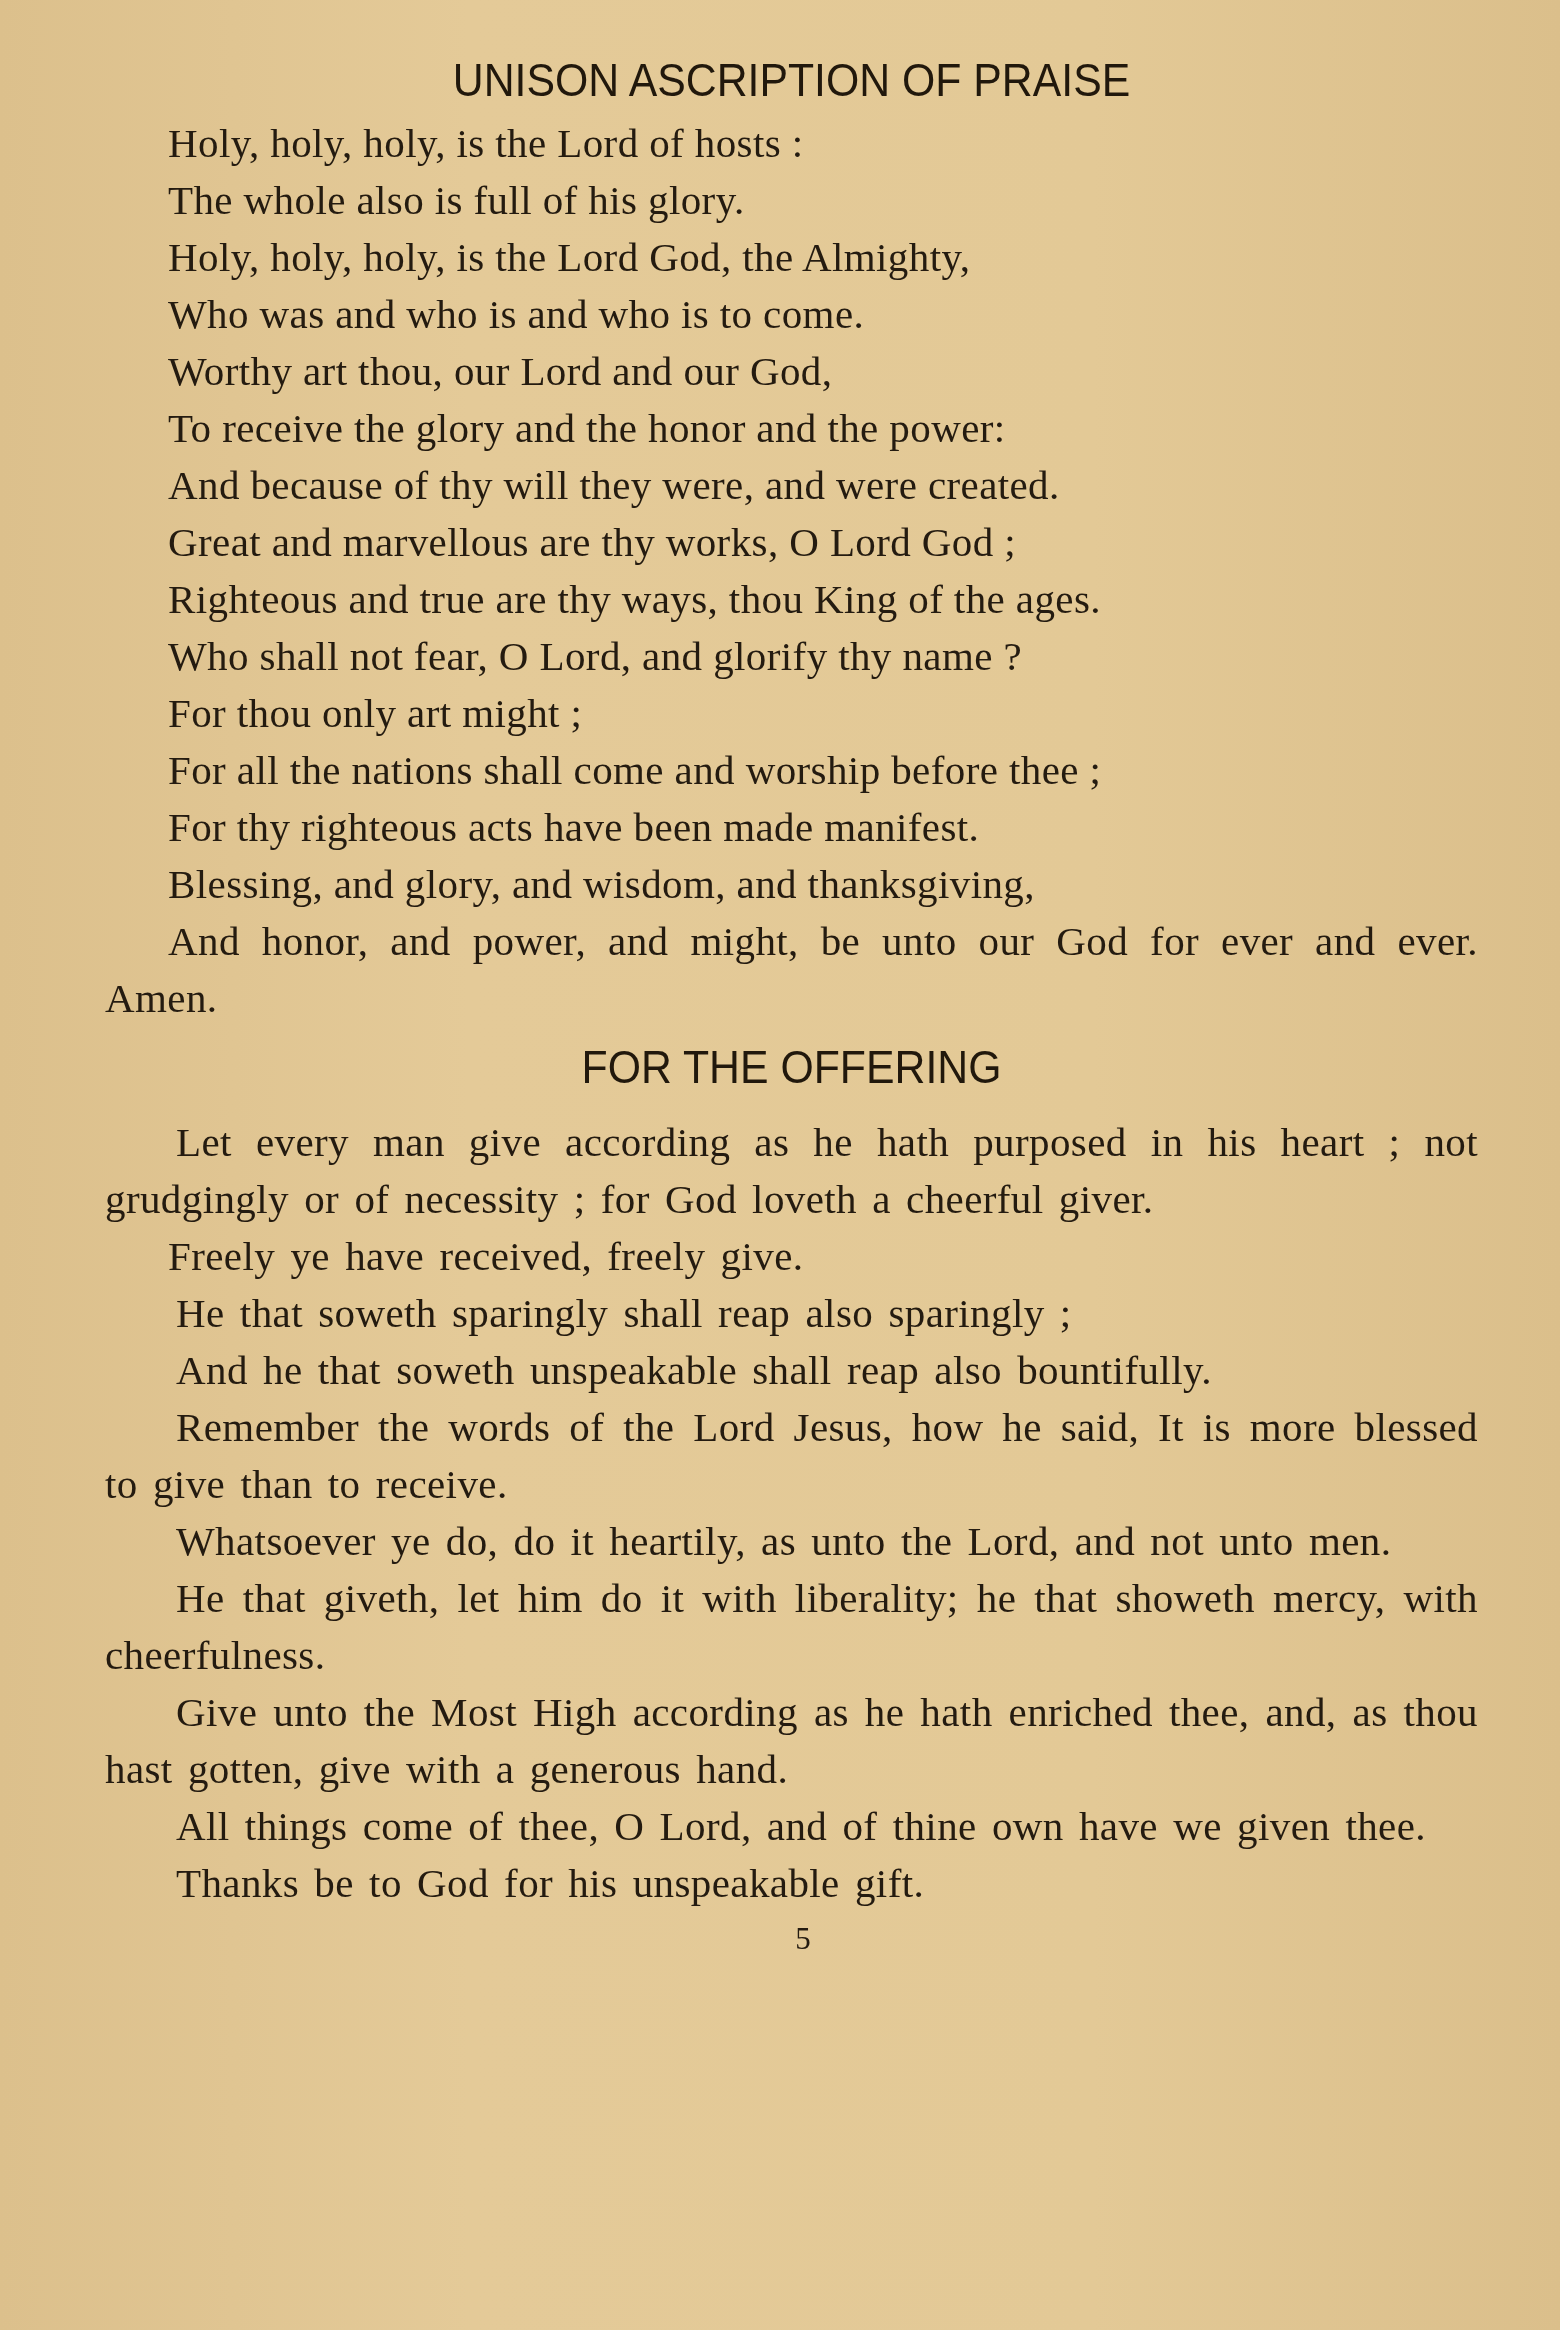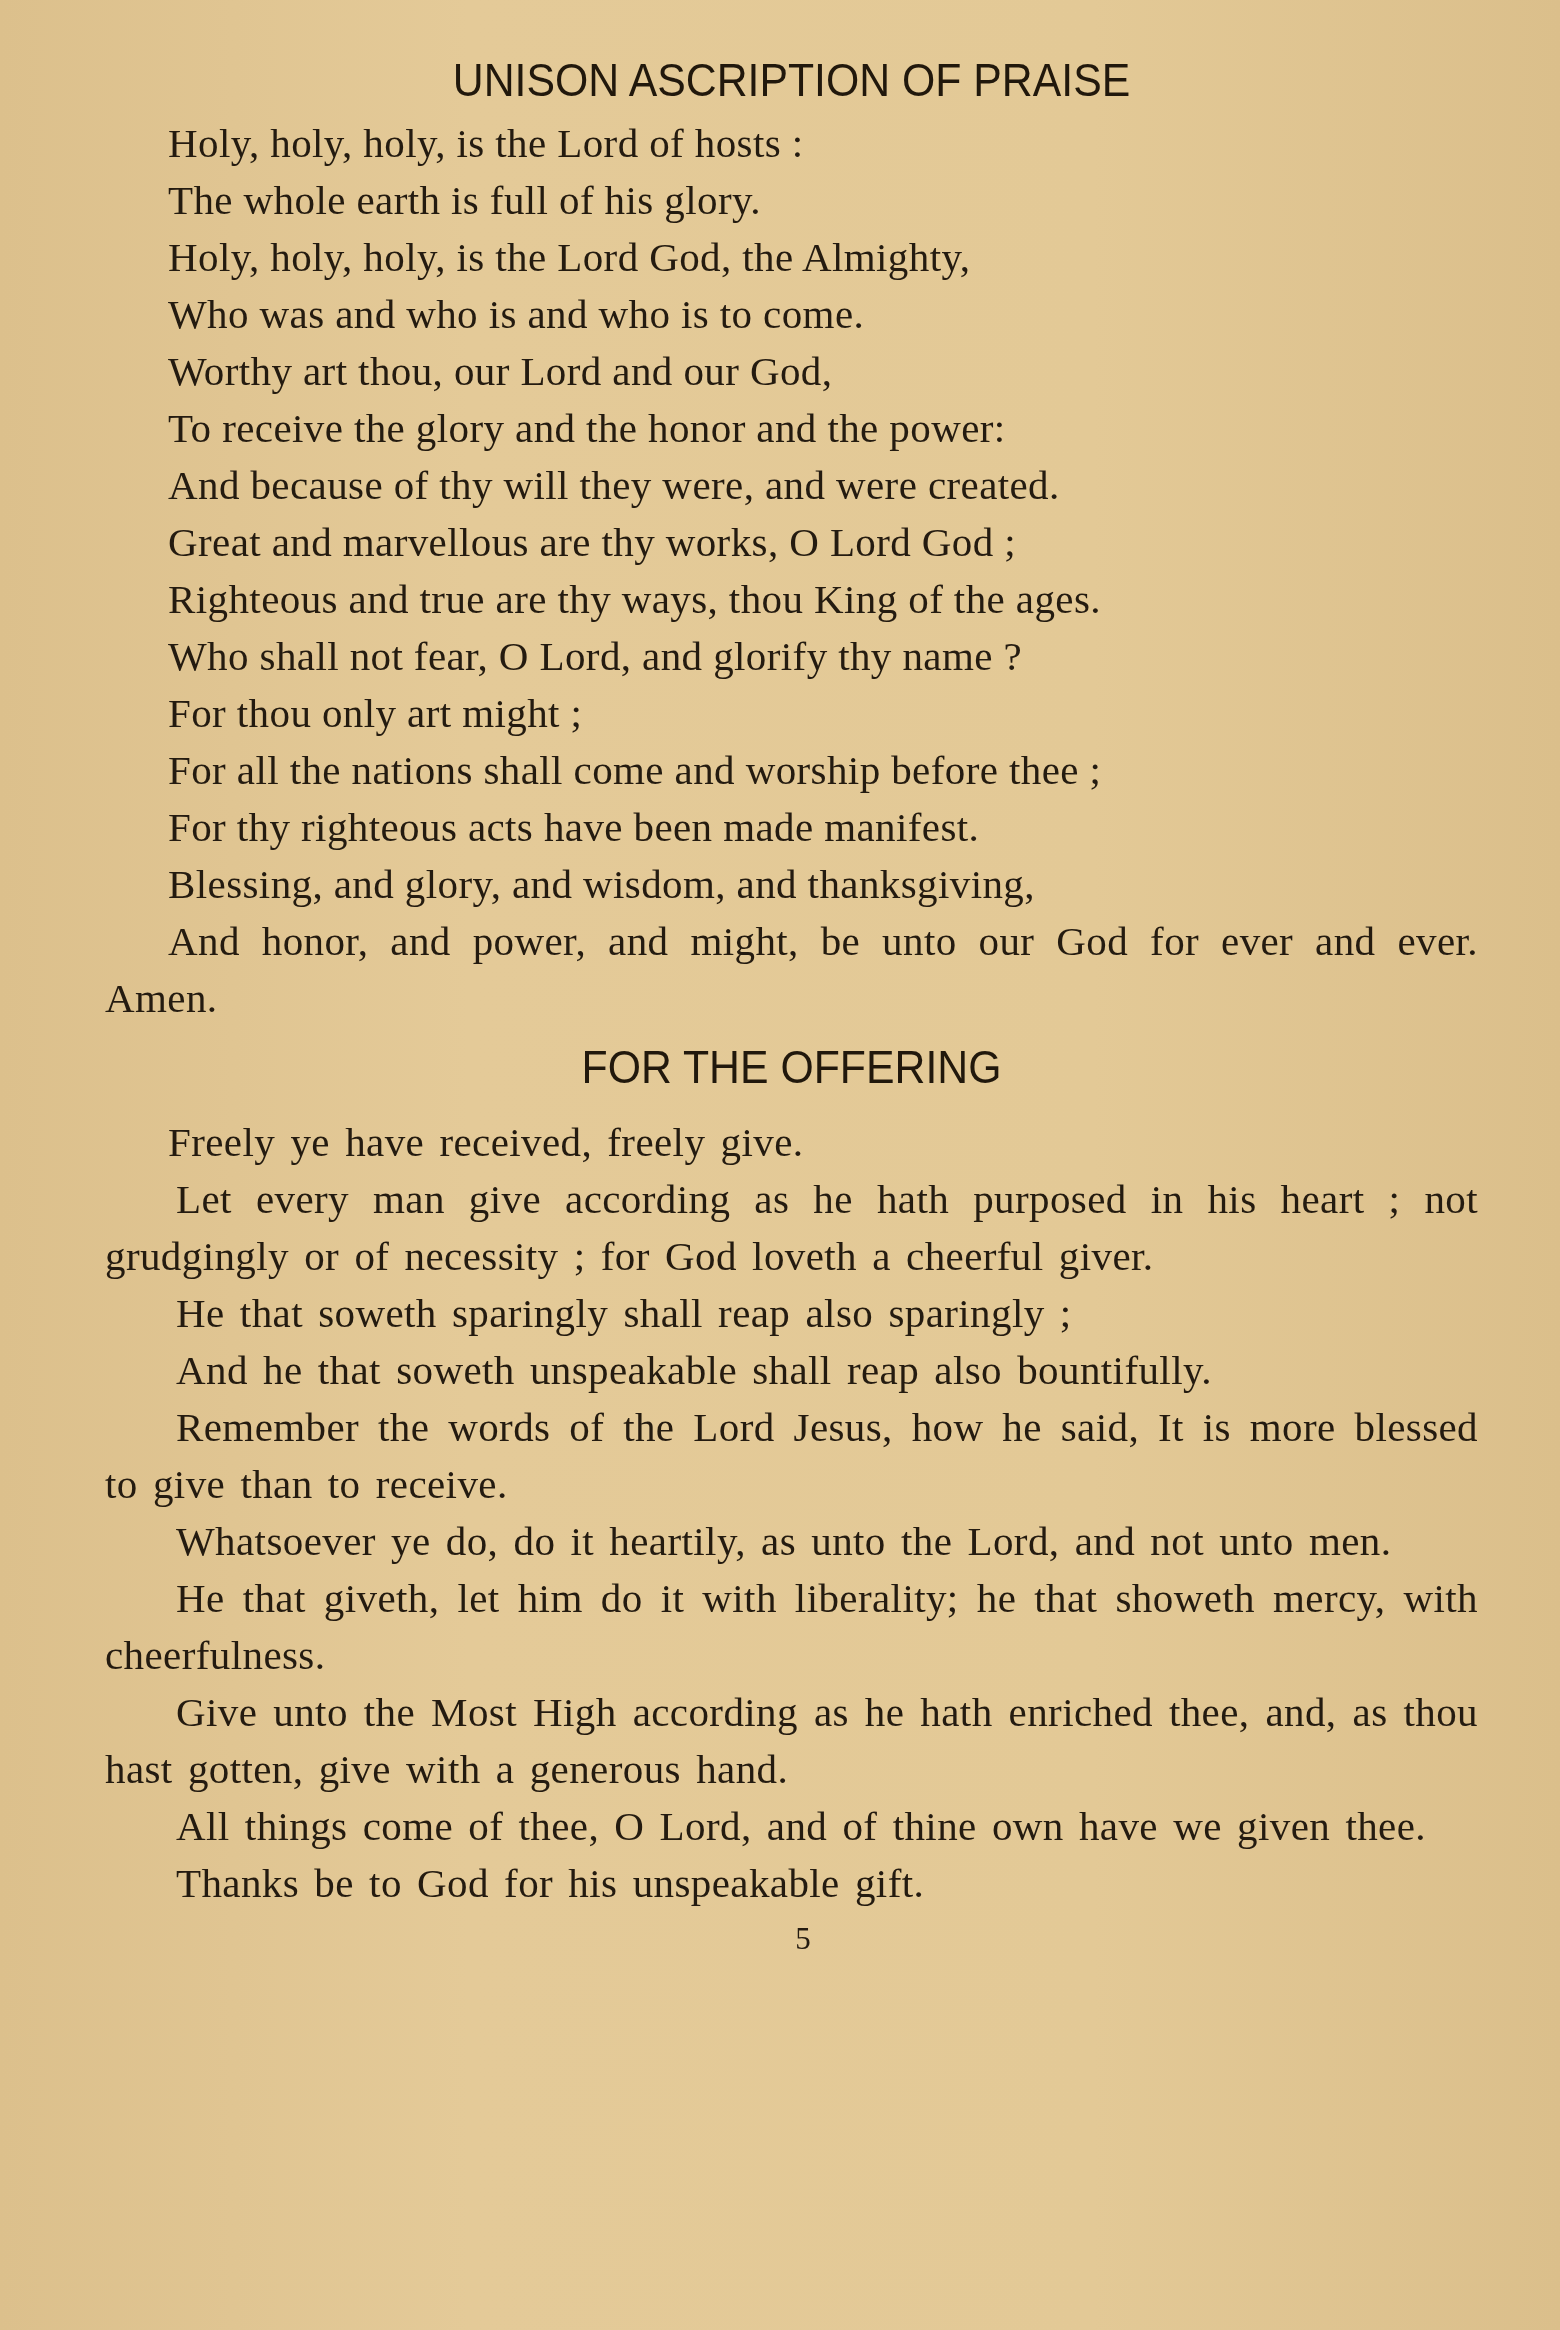--- a/index.html
+++ b/index.html
@@ -79,41 +79,41 @@
   </style>
 </head>
 <body style="background-color: rgb(226, 199, 148); color: rgb(36, 27, 16);">
 
 <div class="page">
 
   <h1 class="heading h1">UNISON ASCRIPTION OF PRAISE</h1>
 
   <div class="lines">
     <div class="line">Holy, holy, holy, is the Lord of hosts :</div>
-    <div class="line">The whole earth is full of his glory.</div>
+    <div class="line">The whole also is full of his glory.</div>
     <div class="line">Holy, holy, holy, is the Lord God, the Almighty,</div>
     <div class="line">Who was and who is and who is to come.</div>
     <div class="line">Worthy art thou, our Lord and our God,</div>
     <div class="line">To receive the glory and the honor and the power:</div>
     <div class="line">And because of thy will they were, and were created.</div>
     <div class="line">Great and marvellous are thy works, O Lord God ;</div>
     <div class="line">Righteous and true are thy ways, thou King of the ages.</div>
     <div class="line">Who shall not fear, O Lord, and glorify thy name ?</div>
     <div class="line">For thou only art might ;</div>
     <div class="line">For all the nations shall come and worship before thee ;</div>
     <div class="line">For thy righteous acts have been made manifest.</div>
     <div class="line">Blessing, and glory, and wisdom, and thanksgiving,</div>
   </div>
   <p class="para" style="text-indent:63px">And honor, and power, and might, be unto our God for ever and ever. Amen.</p>
 
   <h2 class="heading h2">FOR THE OFFERING</h2>
 
   <div>
+    <p class="para">Let every man give according as he hath purposed in his heart ; not grudgingly or of necessity ; for God loveth a cheerful giver.</p>
     <p class="para single" style="text-indent:63px">Freely ye have received, freely give.</p>
-    <p class="para">Let every man give according as he hath purposed in his heart ; not grudgingly or of necessity ; for God loveth a cheerful giver.</p>
     <p class="para single">He that soweth sparingly shall reap also sparingly ;</p>
     <p class="para single">And he that soweth unspeakable shall reap also bountifully.</p>
     <p class="para">Remember the words of the Lord Jesus, how he said, It is more blessed to give than to receive.</p>
     <p class="para">Whatsoever ye do, do it heartily, as unto the Lord, and not unto men.</p>
     <p class="para">He that giveth, let him do it with liberality; he that showeth mercy, with cheerfulness.</p>
     <p class="para">Give unto the Most High according as he hath enriched thee, and, as thou hast gotten, give with a generous hand.</p>
     <p class="para">All things come of thee, O Lord, and of thine own have we given thee.</p>
     <p class="para single">Thanks be to God for his unspeakable gift.</p>
   </div>
 

